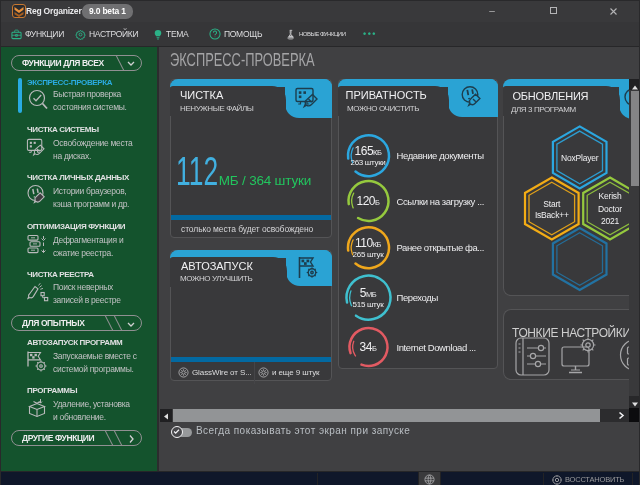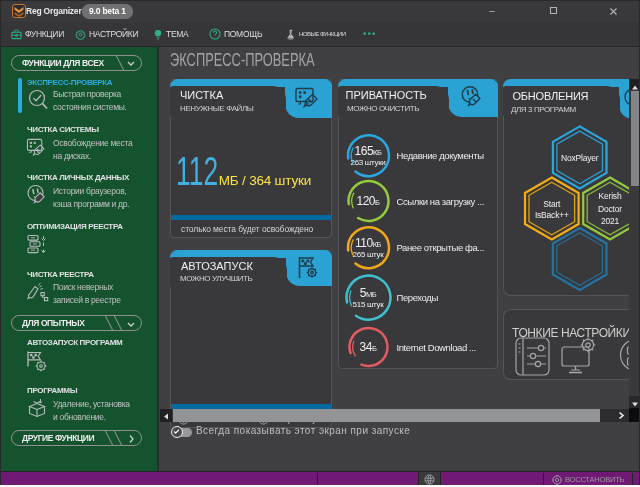--- a/index.html
+++ b/index.html
@@ -24,21 +24,21 @@
   #content { position:absolute; left:160px; top:46px; width:468px; height:424px; background:#404042; overflow:hidden; }
   #ctitle { position:absolute; left:9px; top:3.2px; font-size:18px; letter-spacing:0; color:#a4a4a6; transform:scaleX(0.715); transform-origin:left top; white-space:nowrap; }
   .card { position:absolute; background:#39393b; border:1px solid #545456; border-radius:4px; }
   .bluetop { position:absolute; left:-1px; top:-1px; right:-1px; height:7.5px; background:#2aa3d4; border-radius:8px 8px 0 0; }
   .bluebox { position:absolute; top:-1px; right:-1px; background:#2aa3d4; border-radius:0 8px 0 14px; }
   .tab { position:absolute; top:6px; left:-1px; height:30px; background:#39393b; border-radius:3px 14px 0 0; }
   .ctitle1 { position:absolute; font-size:11px; color:#f0f0f2; white-space:nowrap; }
   .ctitle2 { position:absolute; font-size:8px; letter-spacing:-0.4px; color:#d2d2d4; white-space:nowrap; }
   .numrow { position:absolute; white-space:nowrap; line-height:40px; }
   .bignum { display:inline-block; font-size:40px; color:#41b0e0; transform:scaleX(0.66); transform-origin:left bottom; margin-right:-21px; }
-  .bigsub { font-size:13.5px; letter-spacing:-0.2px; color:#fde047; }
+  .bigsub { font-size:13.5px; letter-spacing:-0.2px; color:#22c55e; }
   .cfoot { position:absolute; left:0; right:0; bottom:0; border-top:5px solid #0369a1; }
 </style>
 </head>
 <body>
 <div id="win">
   <div id="titlebar">
     <svg class="abs" style="left:11px;top:3px" width="14" height="14" viewBox="0 0 14 14">
       <rect x="0.5" y="0.5" width="13" height="13" rx="2.5" fill="#2c2c2e" stroke="#c87830" stroke-width="1"></rect>
       <path d="M2.5 3 L7 6.3 L11.5 3 L11.5 5.7 L7 9 L2.5 5.7 Z" fill="#e8913c"></path>
       <path d="M2.5 8 L7 10.8 L11.5 8 L11.5 10.2 L7 13 L2.5 10.2 Z" fill="#a85f20"></path>
@@ -120,28 +120,29 @@
 
     <div class="sit" style="left:26px;top:125.9px">ЧИСТКА ЛИЧНЫХ ДАННЫХ</div>
     <svg class="sicon" style="left:25px;top:137px" width="23" height="23" viewBox="0 0 23 23" fill="none" stroke="#bababc" stroke-width="1.1">
       <circle cx="9.5" cy="9" r="7.5"></circle>
       <path d="M6.8 5 l1 5.2 M8.4 12.4 l0.2 1.1" stroke-width="1.5"></path>
       <path d="M11.3 4.6 l0.8 4.2" stroke-width="1.5"></path>
       <path d="M14.2 8.8 l4 4 -4.3 4.3 c-1.2 1.2-2.9 1-3.9 0.4 l-1.6 1 0.8-2.2 c-0.5-1.1-0.3-2.5 0.8-3.5 Z" fill="#3d3d3f"></path>
     </svg>
     <div class="sdesc" style="left:52px;top:137.7px">Истории браузеров,<br>кэша программ и др.</div>
 
-    <div class="sit" style="left:26px;top:174.9px">ОПТИМИЗАЦИЯ РЕЕСТРА</div>
+    <div class="sit" style="left:26px;top:174.9px">ОПТИМИЗАЦИЯ ФУНКЦИИ</div>
     <svg class="sicon" style="left:25px;top:186px" width="24" height="24" viewBox="0 0 24 24" fill="none" stroke="#bababc" stroke-width="1.1">
       <rect x="2" y="2.5" width="10" height="4.6" rx="1"></rect>
       <rect x="4" y="8.7" width="10" height="4.6" rx="1"></rect>
       <rect x="2" y="15" width="10" height="4.6" rx="1"></rect>
       <path d="M5 4.8 h4 M7 10.9 h4 M5 17.2 h4" stroke-width="0.9"></path>
       <path d="M17.5 3 v3 m0 3.5 v3.5 m0 3.5 v3 m-2-14 l2 2 2-2 m-4 12 l2 2 2-2" stroke-width="1"></path>
     </svg>
+    <div class="sdesc" style="left:52px;top:186.7px">Дефрагментация и<br>сжатие реестра.</div>
 
     <div class="sit" style="left:26px;top:222.9px">ЧИСТКА РЕЕСТРА</div>
     <svg class="sicon" style="left:26px;top:234px" width="23" height="23" viewBox="0 0 23 23" fill="none" stroke="#bababc" stroke-width="1.1">
       <path d="M2.5 13 l5.5-7.5 3 2.3 -4.6 7.6 c-0.9 1.4-2.3 1.7-3.6 1.1 l-1.9 1 0.9-2.1 C1.2 14.4 1.8 13.6 2.5 13 Z"></path>
       <path d="M11.5 4.5 l1.8-2.3 M13.3 8.3 l2.7-0.9 M12.5 6.3 l2.3-1.8" stroke-width="0.9"></path>
       <rect x="14" y="11.5" width="3.2" height="3.2"></rect>
       <rect x="17.5" y="16.5" width="3.2" height="3.2"></rect>
       <path d="M15.6 14.7 v2 h2" stroke-width="0.9"></path>
     </svg>
     <div class="sdesc" style="left:52px;top:233.7px">Поиск неверных<br>записей в реестре</div>
@@ -157,20 +158,21 @@
     <svg class="sicon" style="left:25px;top:303px" width="24" height="23" viewBox="0 0 24 23" fill="none" stroke="#bababc" stroke-width="1.1">
       <path d="M2 2.5 h12.5 l-2.3 3.7 2.3 3.7 H2"></path>
       <path d="M2 1.5 v15" stroke-width="1.3"></path>
       <rect x="4" y="3.8" width="2.4" height="2.4" fill="#bababc" stroke="none"></rect>
       <rect x="8.5" y="3.8" width="2.4" height="2.4" fill="#bababc" stroke="none"></rect>
       <rect x="6.2" y="6.2" width="2.4" height="2.4" fill="#bababc" stroke="none"></rect>
       <circle cx="15" cy="16" r="4"></circle>
       <circle cx="15" cy="16" r="1.3"></circle>
       <path d="M15 10.5 v1.7 M15 19.8 v1.7 M9.5 16 h1.7 M18.8 16 h1.7 M11.2 12.2 l1.2 1.2 M17.6 18.6 l1.2 1.2 M18.8 12.2 l-1.2 1.2 M12.4 18.6 l-1.2 1.2" stroke-width="1"></path>
     </svg>
+    <div class="sdesc" style="left:52px;top:302.8px">Запускаемые вместе с<br>системой программы.</div>
 
     <div class="sit" style="left:26px;top:339px">ПРОГРАММЫ</div>
     <svg class="sicon" style="left:25px;top:351px" width="24" height="24" viewBox="0 0 24 24" fill="none" stroke="#bababc" stroke-width="1.1">
       <path d="M3.5 8.5 l7.5-3 7.5 3 -7.5 3 Z"></path>
       <path d="M3.5 8.5 v7 l7.5 3 7.5-3 v-7"></path>
       <path d="M11 11.5 v7"></path>
       <path d="M14.5 3.5 l-3.5 1.8 M7.5 3.5 l3.5 1.8"></path>
       <path d="M14.5 1 v4 m-1.5-1.5 l1.5 1.7 1.5-1.7" stroke-width="1"></path>
     </svg>
     <div class="sdesc" style="left:52px;top:350.8px">Удаление, установка<br>и обновление.</div>
@@ -199,21 +201,21 @@
           <path d="M6.5 16.5 v2.5 h-2.3 M13 16.5 v2.5 h2.3" stroke-width="1.2"></path>
         </svg>
       </div>
       <div class="tab" style="right:45px"></div>
       <div class="ctitle1" style="left:9px;top:9.2px">ЧИСТКА</div>
       <div class="ctitle2" style="left:9px;top:23.7px">НЕНУЖНЫЕ ФАЙЛЫ</div>
       <div class="numrow" style="left:5px;top:70.7px"><span class="bignum">112</span><span class="bigsub">МБ / 364 штуки</span></div>
       <div class="cfoot" style="height:22px;padding:3.5px 0 0 10px;font-size:8.5px;letter-spacing:-0.1px;color:#d4d4d6">столько места будет освобождено</div>
     </div>
 
-    <div class="card" style="left:9px;top:203px;width:162px;height:178px">
+    <div class="card" style="left:9px;top:203px;width:162px;height:131px">
       <div class="bluetop"></div>
       <div class="bluebox" style="width:46px;height:36px">
         <svg style="position:absolute;right:11px;top:5px" width="26" height="26" viewBox="0 0 26 26" fill="none" stroke="#1d3d4d" stroke-width="1.4">
           <path d="M4.5 2 v21" stroke-width="1.6"></path>
           <path d="M4.5 3 h13.5 l-2.5 4 2.5 4 H4.5"></path>
           <rect x="6.5" y="4.6" width="2.7" height="2.7" fill="#1d3d4d" stroke="none"></rect>
           <rect x="11.5" y="4.6" width="2.7" height="2.7" fill="#1d3d4d" stroke="none"></rect>
           <rect x="9" y="7.2" width="2.7" height="2.7" fill="#1d3d4d" stroke="none"></rect>
           <circle cx="17" cy="17.5" r="3.8"></circle>
           <circle cx="17" cy="17.5" r="1.2"></circle>
@@ -368,21 +370,21 @@
   <div class="abs" style="left:628px;top:407px;width:12px;height:14px;background:#0c0c0e"></div>
 
   <div class="abs" style="left:176px;top:426.5px;width:15px;height:9.5px;background:#97999b;border-radius:5px"></div>
   <div class="abs" style="left:170px;top:425px;width:12px;height:12px;background:#47474a;border:1.2px solid #f2f2f4;border-radius:50%">
     <svg style="position:absolute;left:1.2px;top:1.2px" width="7" height="7" viewBox="0 0 10 10" fill="none" stroke="#f2f2f4" stroke-width="1.8">
         <path d="M1.5 5 l2.3 2.3 L8.5 2.5"></path>
       </svg>
   </div>
   <div class="abs" style="left:195px;top:423.5px;font-size:10px;letter-spacing:0.45px;color:#b9bec3">Всегда показывать этот экран при запуске</div>
 
-  <div class="abs" style="left:0;top:470px;width:640px;height:15px;background:#701a75;border-top:1px solid #262628">
+  <div class="abs" style="left:0;top:470px;width:640px;height:15px;background:#0f172a;border-top:1px solid #262628">
     <div class="abs" style="left:316px;top:1px;width:1px;height:13px;background:#232325"></div>
     <div class="abs" style="left:417px;top:0;width:23px;height:14px;background:#3a3a3c;border-left:1px solid #232325;border-right:1px solid #232325"></div>
     <div class="abs" style="left:542px;top:1px;width:1px;height:13px;background:#232325"></div>
     <div class="abs" style="left:631px;top:1px;width:1px;height:13px;background:#232325"></div>
     <svg class="abs" style="left:423px;top:2px" width="11" height="11" viewBox="0 0 12 12" fill="none" stroke="#a2a2a4" stroke-width="1">
       <circle cx="6" cy="6" r="5"></circle>
       <path d="M6 1 c2 1.5 2 8 0 10 M6 1 c-2 1.5-2 8 0 10 M1.2 4.5 h9.6 M1.2 7.5 h9.6"></path>
     </svg>
     <svg class="abs" style="left:551px;top:3px" width="10" height="10" viewBox="0 0 12 12" fill="none" stroke="#96969a" stroke-width="1.2">
       <circle cx="6" cy="6" r="5"></circle>

